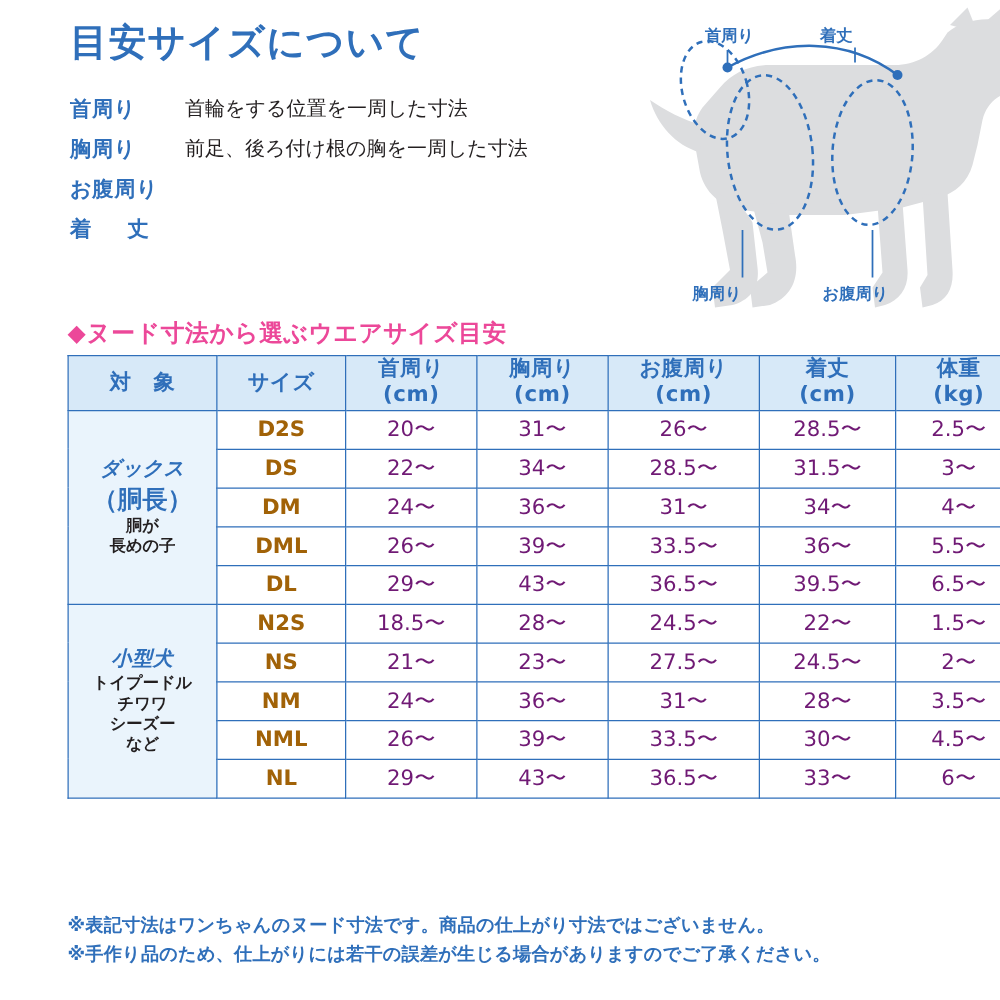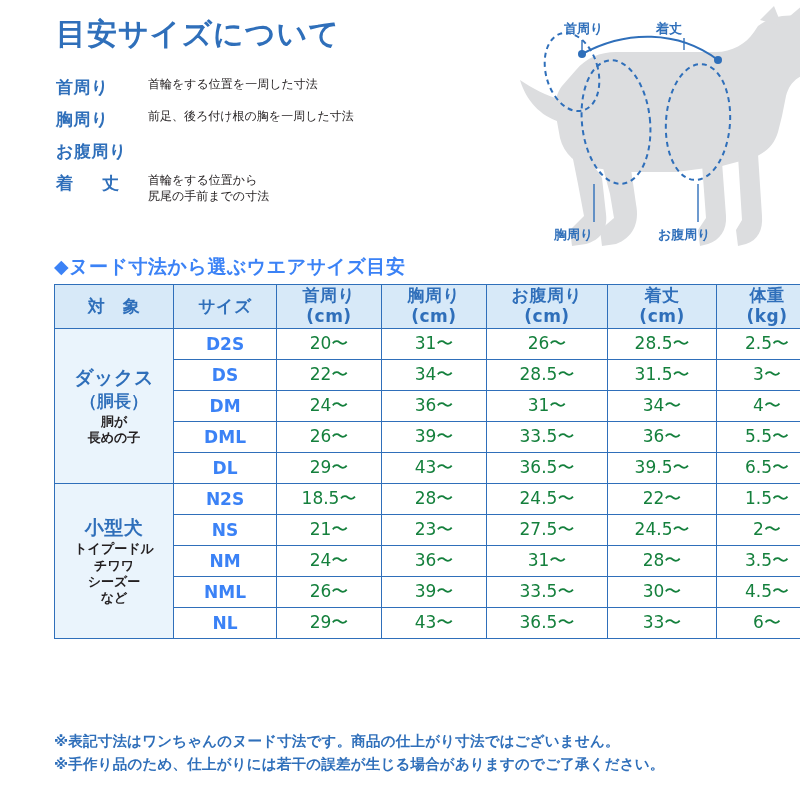--- a/index.html
+++ b/index.html
@@ -43,21 +43,21 @@
     color: #2f6fba;
     font-size: 17px;
     font-weight: bold;
     width: 92px;
     flex: 0 0 92px;
     letter-spacing: 0.5px;
   }
   .legend-term.spaced { letter-spacing: 6px; }
   .legend-desc {
     color: #231f20;
-    font-size: 12px;
+    font-size: 16px;
     line-height: 1.35;
   }
 
   
   .illus {
     position: absolute;
     left: 470px; top: 4px;
     width: 330px; height: 250px;
   }
   .illus svg { display: block; }
@@ -72,21 +72,21 @@
   .lbl-back   { left: 150px; top: 16px; }
   .lbl-chest  { left: 48px;  top: 222px; }
   .lbl-belly  { left: 152px; top: 222px; }
 
   
   .sub-title {
     position: absolute;
     left: 18px; top: 254px;
     font-size: 19px;
     font-weight: bold;
-    color: #3b82f6;
+    color: #ec4899;
     letter-spacing: 0.5px;
   }
 
   
   .table-wrap {
     position: absolute;
     left: 18px; top: 284px;
     width: 764px;
   }
   table.size-table {
@@ -121,44 +121,45 @@
   th.col-weight { width: 100px; }
 
   td.group-cell {
     background: #eaf4fc;
     color: #2f6fba;
     font-weight: bold;
     line-height: 1.3;
     padding: 2px 1px;
   }
   .group-main {
-    font-size: 19px;
+    font-size: 16px;
     display: block;
     letter-spacing: 0.5px;
+    font-style: italic;
   }
   .group-sub {
-    font-size: 17px;
+    font-size: 20px;
     display: block;
   }
   .group-note {
     font-size: 13px;
     color: #231f20;
     font-weight: bold;
     display: block;
     line-height: 1.25;
     margin-top: 2px;
   }
   td.size-cell {
     font-weight: bold;
     font-size: 19px;
-    color: #3b82f6;
+    color: #a16207;
   }
   td.val-cell {
     font-size: 17px;
-    color: #15803d;
+    color: #701a75;
   }
 
   
   .notes {
     position: absolute;
     left: 18px; top: 730px;
     width: 770px;
   }
   .note-line {
     color: #2f6fba;
@@ -182,22 +183,20 @@
     </div>
     <div class="legend-row">
       <span class="legend-term">胸周り</span>
       <span class="legend-desc">前足、後ろ付け根の胸を一周した寸法</span>
     </div>
     <div class="legend-row">
       <span class="legend-term">お腹周り</span>
     </div>
     <div class="legend-row">
       <span class="legend-term spaced">着　丈</span>
-      <span class="legend-desc" style="white-space:pre-line">首輪をする位置から
-尻尾の手前までの寸法</span>
     </div>
   </div>
 
   <div class="illus">
     <svg width="330" height="250" viewBox="0 0 330 250">
 
       <g>
         <path fill="#dcdddf" d="
           M 252,22
           C 262,14 276,10 292,12

